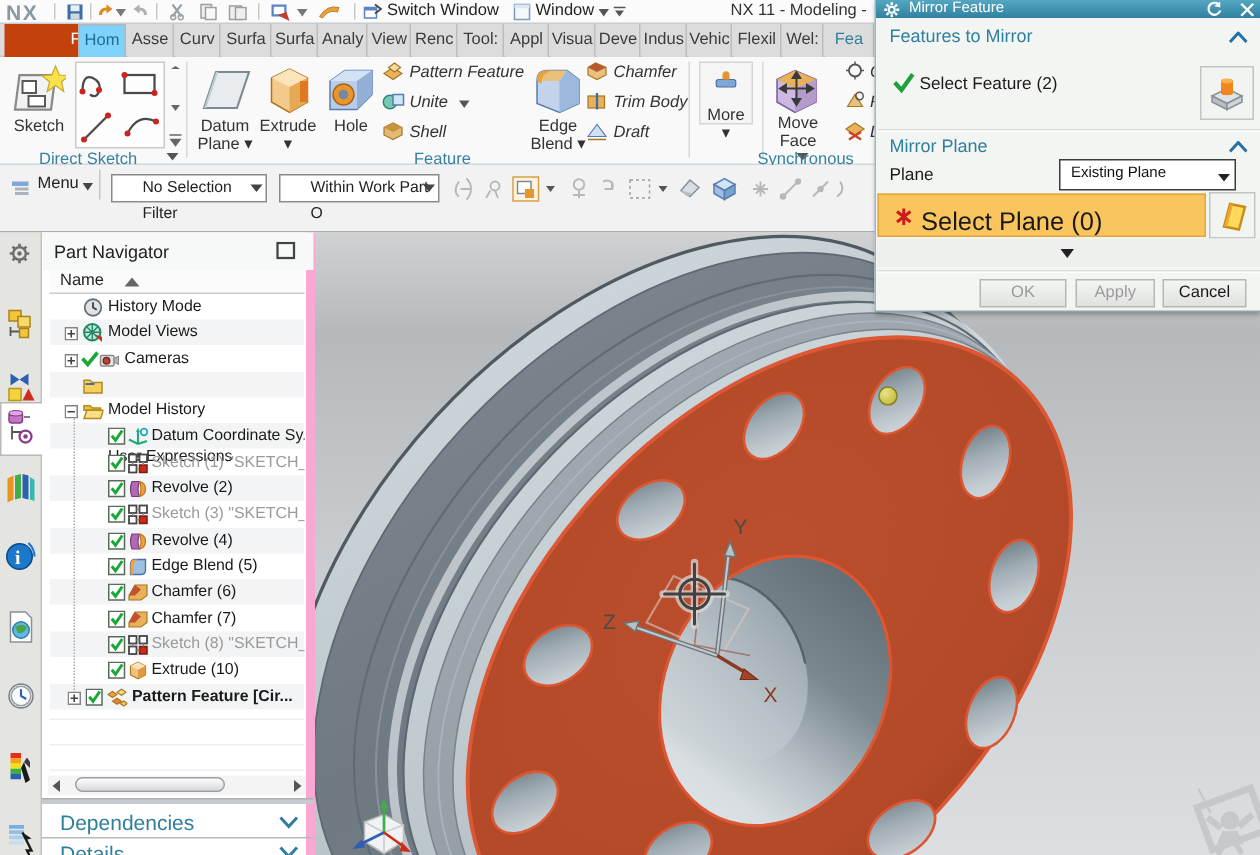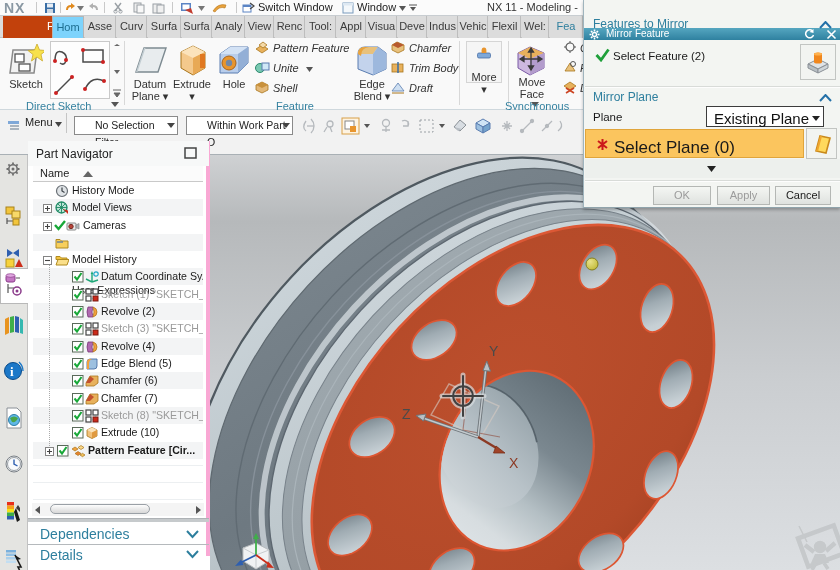--- a/index.html
+++ b/index.html
@@ -18,28 +18,28 @@
 .rsep{position:absolute;top:3px;width:1px;height:64px;background:#d8d8d8;}
 .biglab{position:absolute;font-size:11px;color:#333;text-align:center;line-height:12px;white-space:nowrap;}
 .smlab{position:absolute;font-size:11px;color:#333;white-space:nowrap;font-style:italic;}
 
 #toolbar{position:absolute;left:0;top:110px;width:840px;height:45px;background:#f2f2f2;border-bottom:1px solid #a9b0b5;font-size:11px;color:#222;}
 .combo{position:absolute;top:6px;height:19px;background:#fff;border:1px solid #8a8a8a;font-size:10.5px;line-height:17px;padding-left:20px;color:#222;}
 .combo .arr{position:absolute;right:2px;top:6px;width:0;height:0;border:4px solid transparent;border-top:5px solid #444;}
 
 #sidebar{position:absolute;left:0;top:155px;width:28px;height:415px;background:#e4e4e1;border-right:1px solid #c2c2c2;}
 
-#panel{position:absolute;left:28px;top:141px;width:182px;height:415px;background:#ffffff;border-right:4px solid #f9a8d4;font-size:11px;}
+#panel{position:absolute;left:28px;top:155px;width:182px;height:415px;background:#ffffff;border-right:6px solid #f9a8d4;font-size:11px;}
 .trow{position:absolute;left:0;width:180px;height:17px;line-height:17px;white-space:nowrap;color:#1a1a1a;font-size:10.6px;}
 .trow .txt{position:absolute;top:0;}
 
 #viewport{position:absolute;left:210px;top:155px;width:630px;height:415px;}
 
 #dialog{position:absolute;left:583px;top:0;width:257px;height:208px;background:#f3f5f2;border-left:1px solid #9fb4bd;border-bottom:1px solid #8fa3ab;box-shadow:0 2px 3px rgba(0,0,0,.25);}
-#dlghead{position:absolute;left:0;top:0;width:256px;height:12px;background:linear-gradient(#55a6c0,#2f81a0);color:#fff;font-size:10px;line-height:12px;margin-top:28px;}
+#dlghead{position:absolute;left:0;top:0;width:256px;height:12px;background:linear-gradient(#55a6c0,#2f81a0);color:#fff;font-size:10px;line-height:12px;}
 .dlgsec{color:#2e7f9e;font-size:12px;}
 .btn{position:absolute;top:186px;height:19px;background:linear-gradient(#f4f6f3,#dfe2df);border:1px solid #b4b7b4;font-size:11px;text-align:center;line-height:17px;}
 </style></head>
 <body>
 <div id="app">
 
 <div id="titlebar">
 <span class="abs" style="left:4px;top:0px;font-size:14px;font-weight:bold;color:#8a98a3;letter-spacing:1px;">NX</span>
 <span class="tsep" style="left:36px;"></span>
 <svg class="abs" style="left:44px;top:2px" width="12" height="12">
@@ -853,21 +853,21 @@
  </svg>
 </div>
 <div class="abs" style="left:1px;top:86px;width:255px;height:1px;background:#d8dbd8;"></div>
 <div class="abs" style="left:1px;top:87px;width:255px;height:1px;background:#fdfdfd;"></div>
 <div class="abs dlgsec" style="left:9px;top:90px;">Mirror Plane</div>
 <svg class="abs" style="left:235px;top:94px" width="13" height="9">
         <path d="M1 7 L6.5 1 L12 7" fill="none" stroke="#2471a8" stroke-width="2"></path>
       </svg>
 <span class="abs" style="left:9px;top:111px;font-size:11.5px;color:#1a1a1a;">Plane</span>
 <div class="abs" style="left:122px;top:106px;width:118px;height:21px;background:#fff;border:1px solid #3c3c3c;">
- <span class="abs" style="left:7px;top:3px;font-size:15px;color:#111;">Existing Plane</span>
+ <span class="abs" style="left:7px;top:3px;font-size:10px;color:#111;">Existing Plane</span>
  <svg class="abs" style="left:105px;top:9px" width="9" height="6">
           <path d="M0 0 L8 0 L4 5 Z" fill="#222"></path>
         </svg>
 </div>
 <div class="abs" style="left:1px;top:129px;width:219px;height:29px;background:#fbc55e;border:1px solid #e0a53c;">
  <svg class="abs" style="left:10px;top:8px" width="13" height="13">
           <g stroke="#cc1a1a" stroke-width="2">
             <path d="M6.5 1 L6.5 12 M2 3 L11 10 M11 3 L2 10"></path>
           </g>
         </svg>

